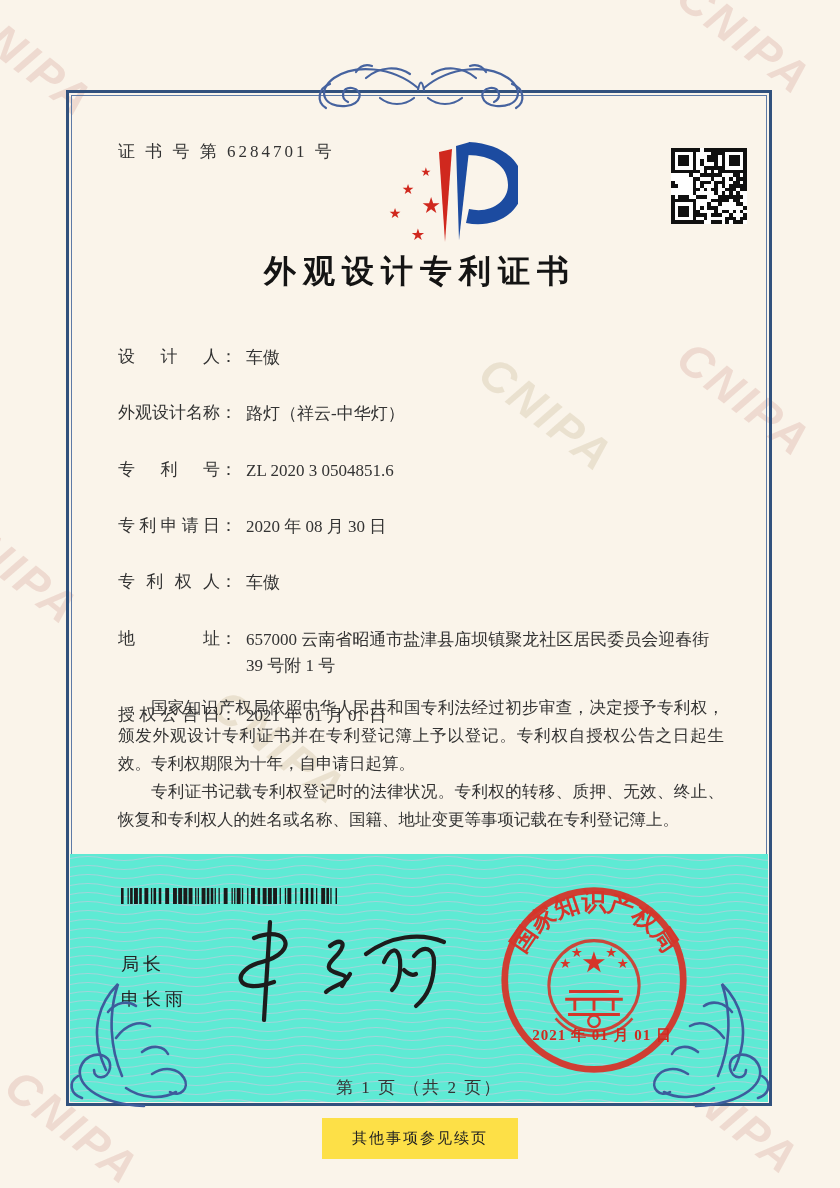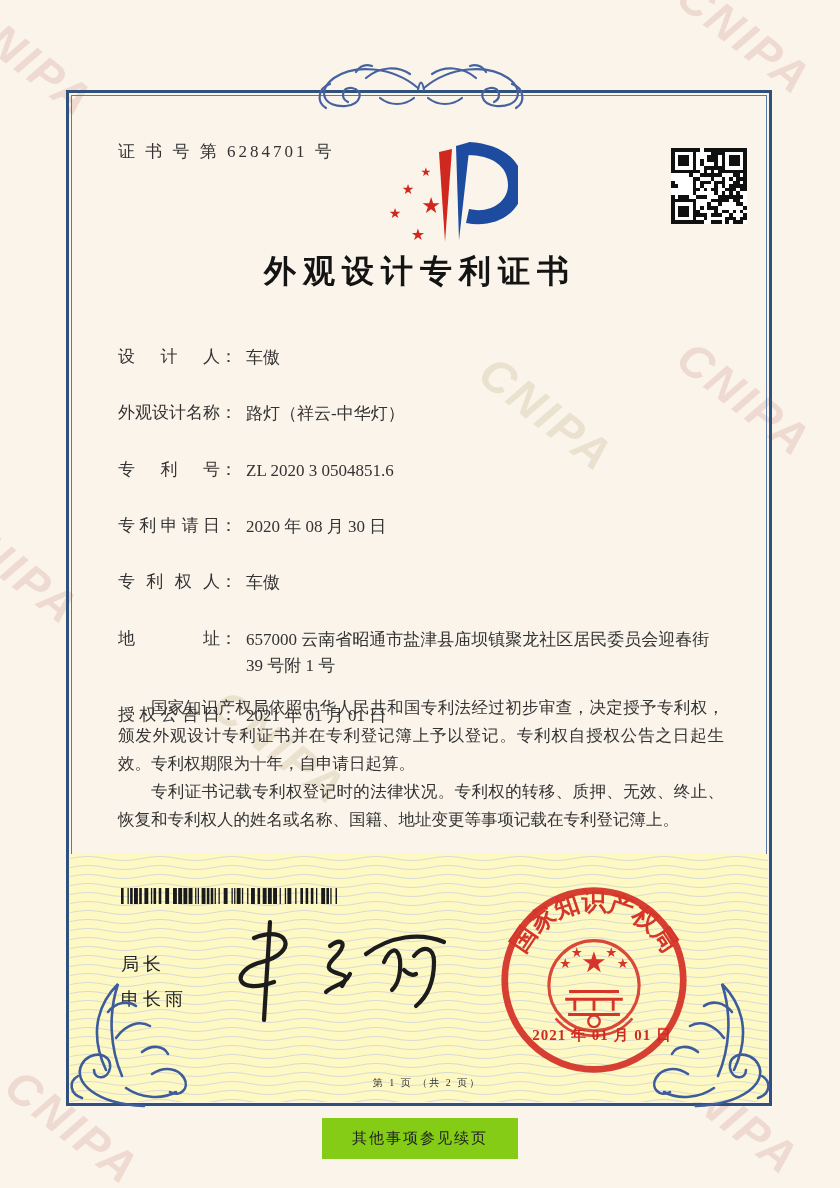--- a/index.html
+++ b/index.html
@@ -30,34 +30,34 @@
   .field .lbl{display:inline-block;width:102px;text-align:justify;text-align-last:justify;vertical-align:top;}
   .field .colon{vertical-align:top;}
   .field .val{display:inline-block;padding-left:9px;vertical-align:top;white-space:normal;width:480px;line-height:1.55;}
   .field.grant-row{display:flex;margin-bottom:0;}
   .field .half2{margin-left:52px;}
   
   .body-text{position:absolute;left:118px;top:694px;width:606px;font-size:16.5px;line-height:28px;
              text-align:justify;color:#333;}
   .body-text p{margin:0;text-indent:2em;}
   
-  .band{position:absolute;left:1px;right:1px;bottom:1px;height:248px;background:#fef9c3;}
+  .band{position:absolute;left:1px;right:1px;bottom:1px;height:248px;background:#5eead4;}
   .band svg.waves{position:absolute;inset:0;width:100%;height:100%;}
   .barcode{position:absolute;left:51px;top:34px;width:216px;height:16px;}
   .sig-title{position:absolute;left:51px;top:98px;font-size:18px;letter-spacing:4px;color:#222;}
   .sig-name{position:absolute;left:51px;top:133px;font-size:18px;letter-spacing:4px;color:#222;}
   .signature{position:absolute;left:138px;top:58px;width:260px;height:120px;}
   .seal{position:absolute;left:428px;top:30px;width:192px;height:192px;}
   .seal-date{position:absolute;left:452px;top:172px;width:160px;text-align:center;font-size:15px;
              font-weight:bold;color:#cf2b20;letter-spacing:1px;white-space:nowrap;}
-  .page-indicator{position:absolute;left:0;width:100%;top:222px;text-align:center;font-size:10px;
-                  letter-spacing:2px;color:#333;padding-left:8px;}
+  .page-indicator{position:absolute;left:0;width:100%;top:222px;text-align:center;font-size:17px;
+                  letter-spacing:2px;color:#333;}
   
   .cont-note{position:absolute;left:0;top:1118px;width:840px;text-align:center;}
-  .cont-note span{display:inline-block;background:#84cc16;padding:11px 30px;font-size:15px;
+  .cont-note span{display:inline-block;background:#fde047;padding:11px 30px;font-size:15px;
                   letter-spacing:2px;color:#222;}
 </style>
 </head>
 <body>
 
 <div class="page">
 
   <div class="wm pink" style="left:-18px;top:-10px">CNIPA</div>
   <div class="wm pink" style="left:700px;top:-32px">CNIPA</div>
   <div class="wm pink" style="left:700px;top:330px">CNIPA</div>

